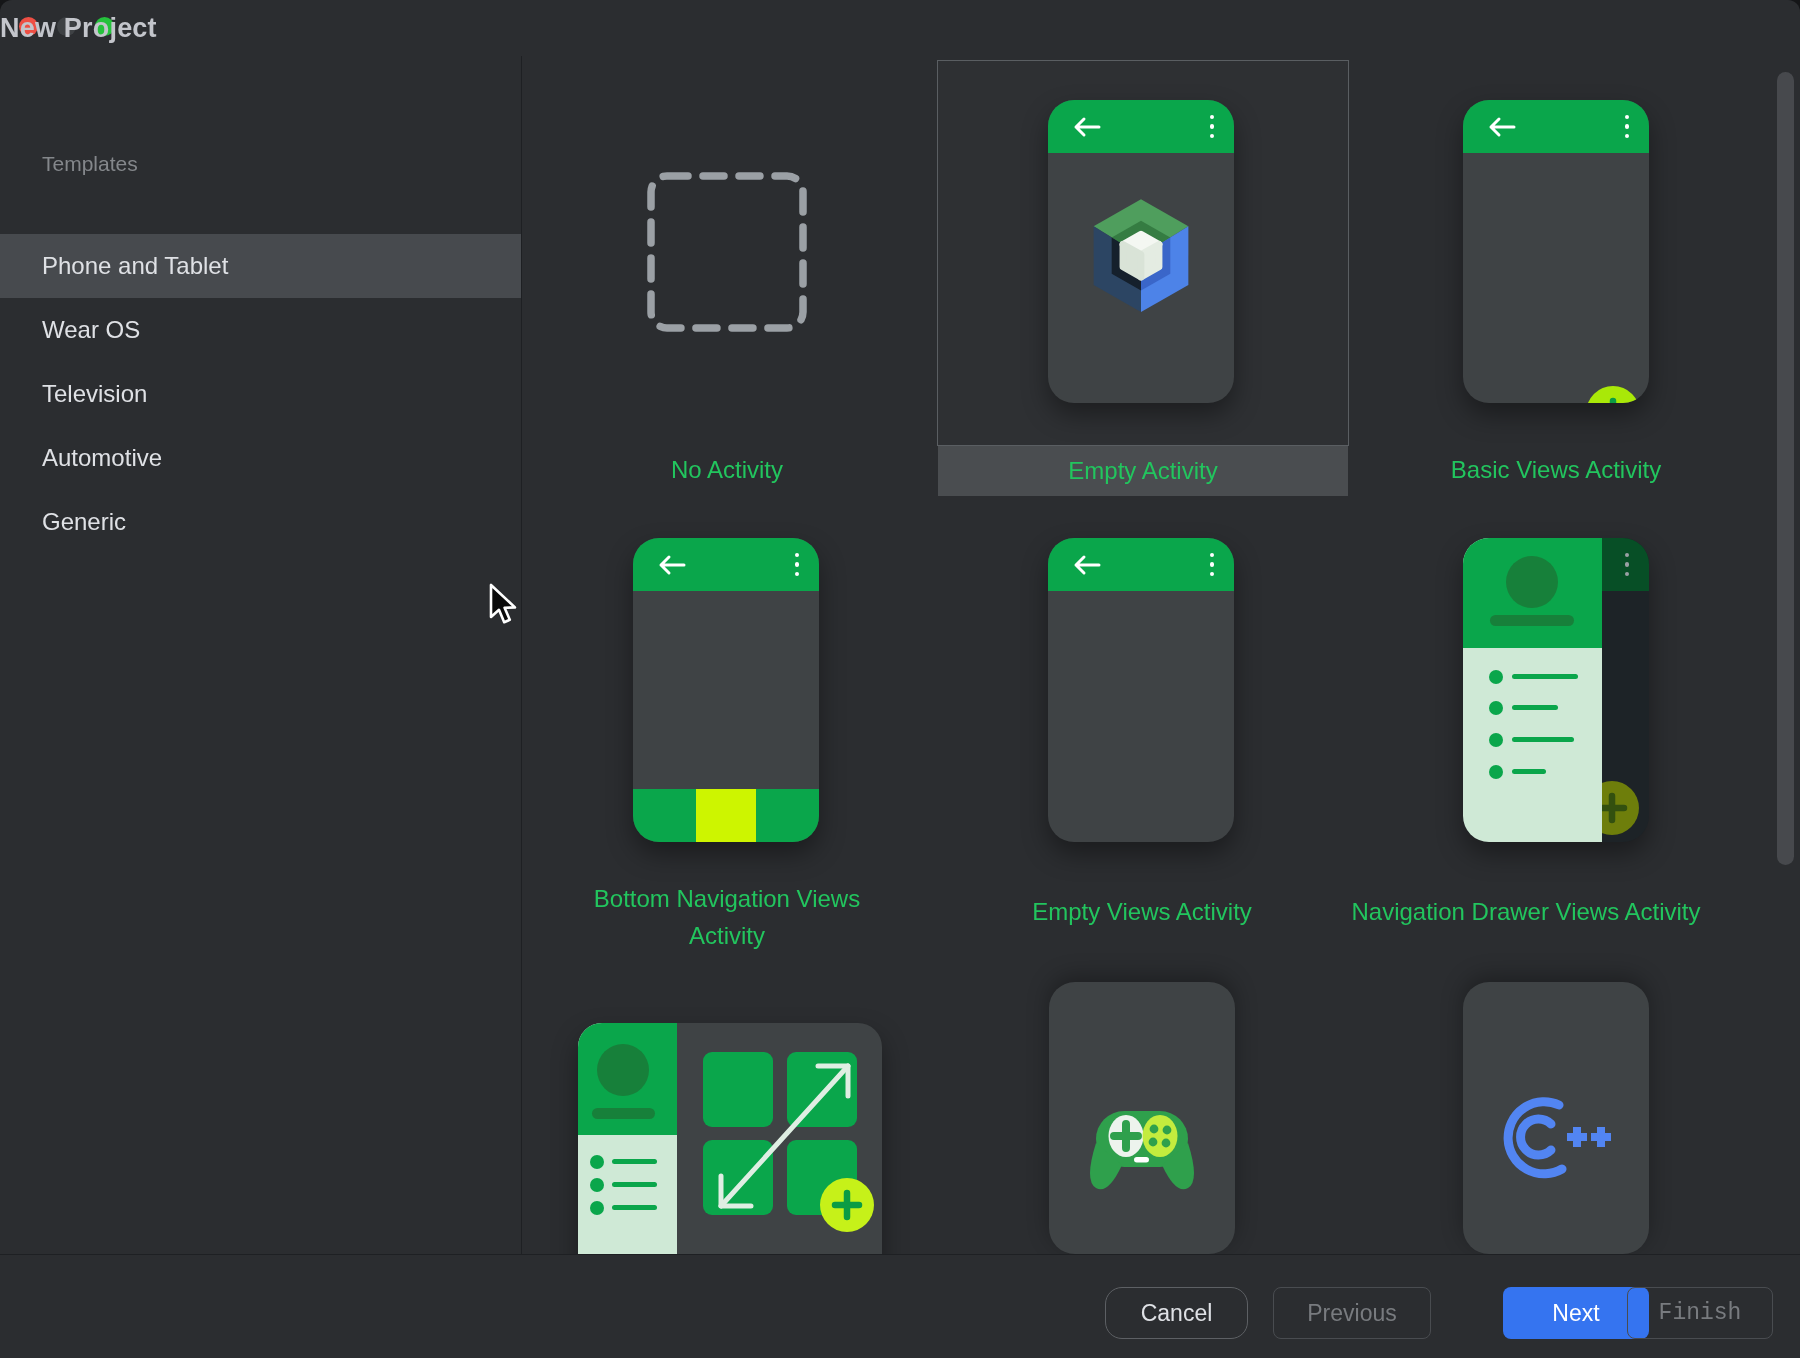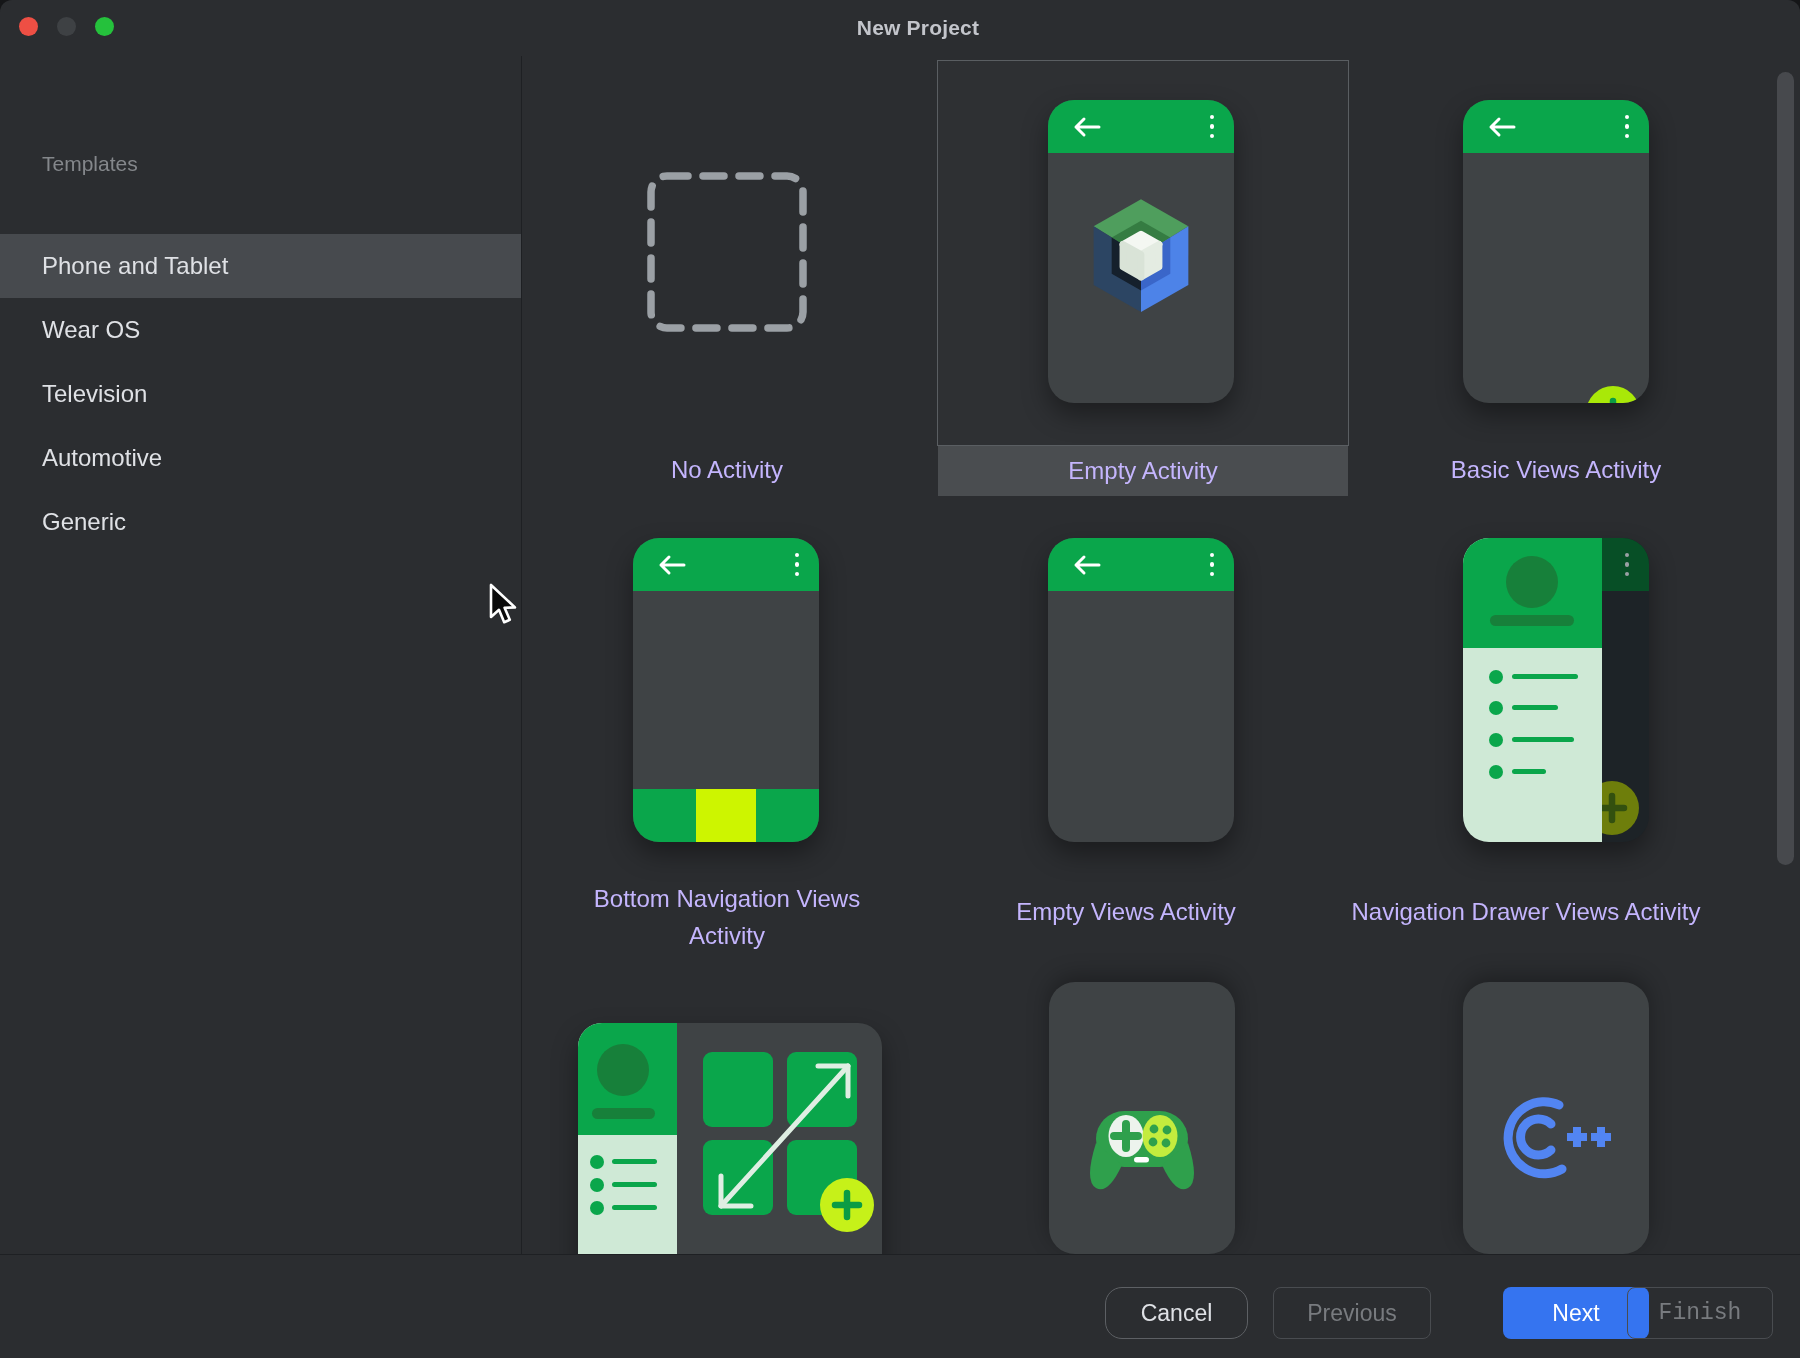--- a/index.html
+++ b/index.html
@@ -6,34 +6,34 @@
   body{width:1800px;height:1358px;position:relative;font-family:"Liberation Sans",sans-serif;
        -webkit-font-smoothing:antialiased;}
   .window{position:absolute;inset:0;background:#2b2d30;border-radius:12px 12px 0 0;overflow:hidden;}
 
   
   .titlebar{position:absolute;top:0;left:0;right:0;height:56px;}
   .tl{position:absolute;top:17px;width:19px;height:19px;border-radius:50%;}
   .tl.close{left:19px;background:#ee4f44;}
   .tl.min{left:57px;background:#3e4144;}
   .tl.zoomb{left:95px;background:#25c13c;}
-  .win-title{position:absolute;top:0;left:0;right:0;height:56px;line-height:56px;text-align:center;
-       color:#c3c5cb;font-size:21px;font-weight:700;letter-spacing:.2px;margin-left:36px;}
+  .win-title{position:absolute;top:0;left:0;right:0;height:56px;line-height:56px;text-align:left;
+       color:#c3c5cb;font-size:27px;font-weight:700;letter-spacing:.2px;}
 
   
   .sidebar{position:absolute;left:0;top:56px;width:521px;height:1198px;border-right:1px solid #1e2023;}
   .sb-header{position:absolute;left:42px;top:96px;font-size:21px;color:#84878b;}
   .sb-list{position:absolute;left:0;top:178px;width:521px;}
   .sb-item{height:64px;line-height:64px;padding-left:42px;font-size:24px;color:#dfe1e5;cursor:default;}
   .sb-item.sel{background:#474a4e;}
 
   
   .content{position:absolute;left:521px;top:56px;width:1279px;height:1198px;overflow:hidden;}
 
-  .card-label{position:absolute;font-size:24px;color:#c4b5fd;text-align:center;}
+  .card-label{position:absolute;font-size:24px;color:#22c55e;text-align:center;}
   .lbl-strip{background:#4a4d50;}
 
   
   .sel-card{position:absolute;left:416px;top:4px;width:412px;height:386px;
             border:1px solid #5a5e62;background:rgba(255,255,255,.015);box-sizing:border-box;}
 
   
   .phone{position:absolute;width:186px;height:303px;background:#3f4345;border-radius:26px;
          overflow:hidden;box-shadow:0 12px 26px rgba(0,0,0,.38);}
   .ph-header{position:absolute;left:0;top:0;right:0;height:53px;background:#0aa64b;
@@ -190,21 +190,21 @@
           <svg width="30" height="22" viewBox="0 0 30 22">
             <path d="M12 3 L4 11 L12 19 M4 11 H27" stroke="#fff" stroke-width="3" fill="none" stroke-linecap="round" stroke-linejoin="round"></path>
           </svg>
           <div class="kebab">
               <i></i>
               <i></i>
               <i></i>
             </div>
         </div>
       </div>
-      <div class="card-label" style="left:425px;top:796px;width:360px;height:78px;display:flex;flex-direction:column;justify-content:flex-end;line-height:37px;">Empty Views Activity</div>
+      <div class="card-label" style="left:441px;top:796px;width:360px;height:78px;display:flex;flex-direction:column;justify-content:flex-end;line-height:37px;">Empty Views Activity</div>
     </div>
 
     <div>
       <div class="phone dimmed" style="left:942px;top:482px;height:304px;">
         <div class="ph-header darkgreen">
           <div class="kebab dim">
               <i></i>
               <i></i>
               <i></i>
             </div>

